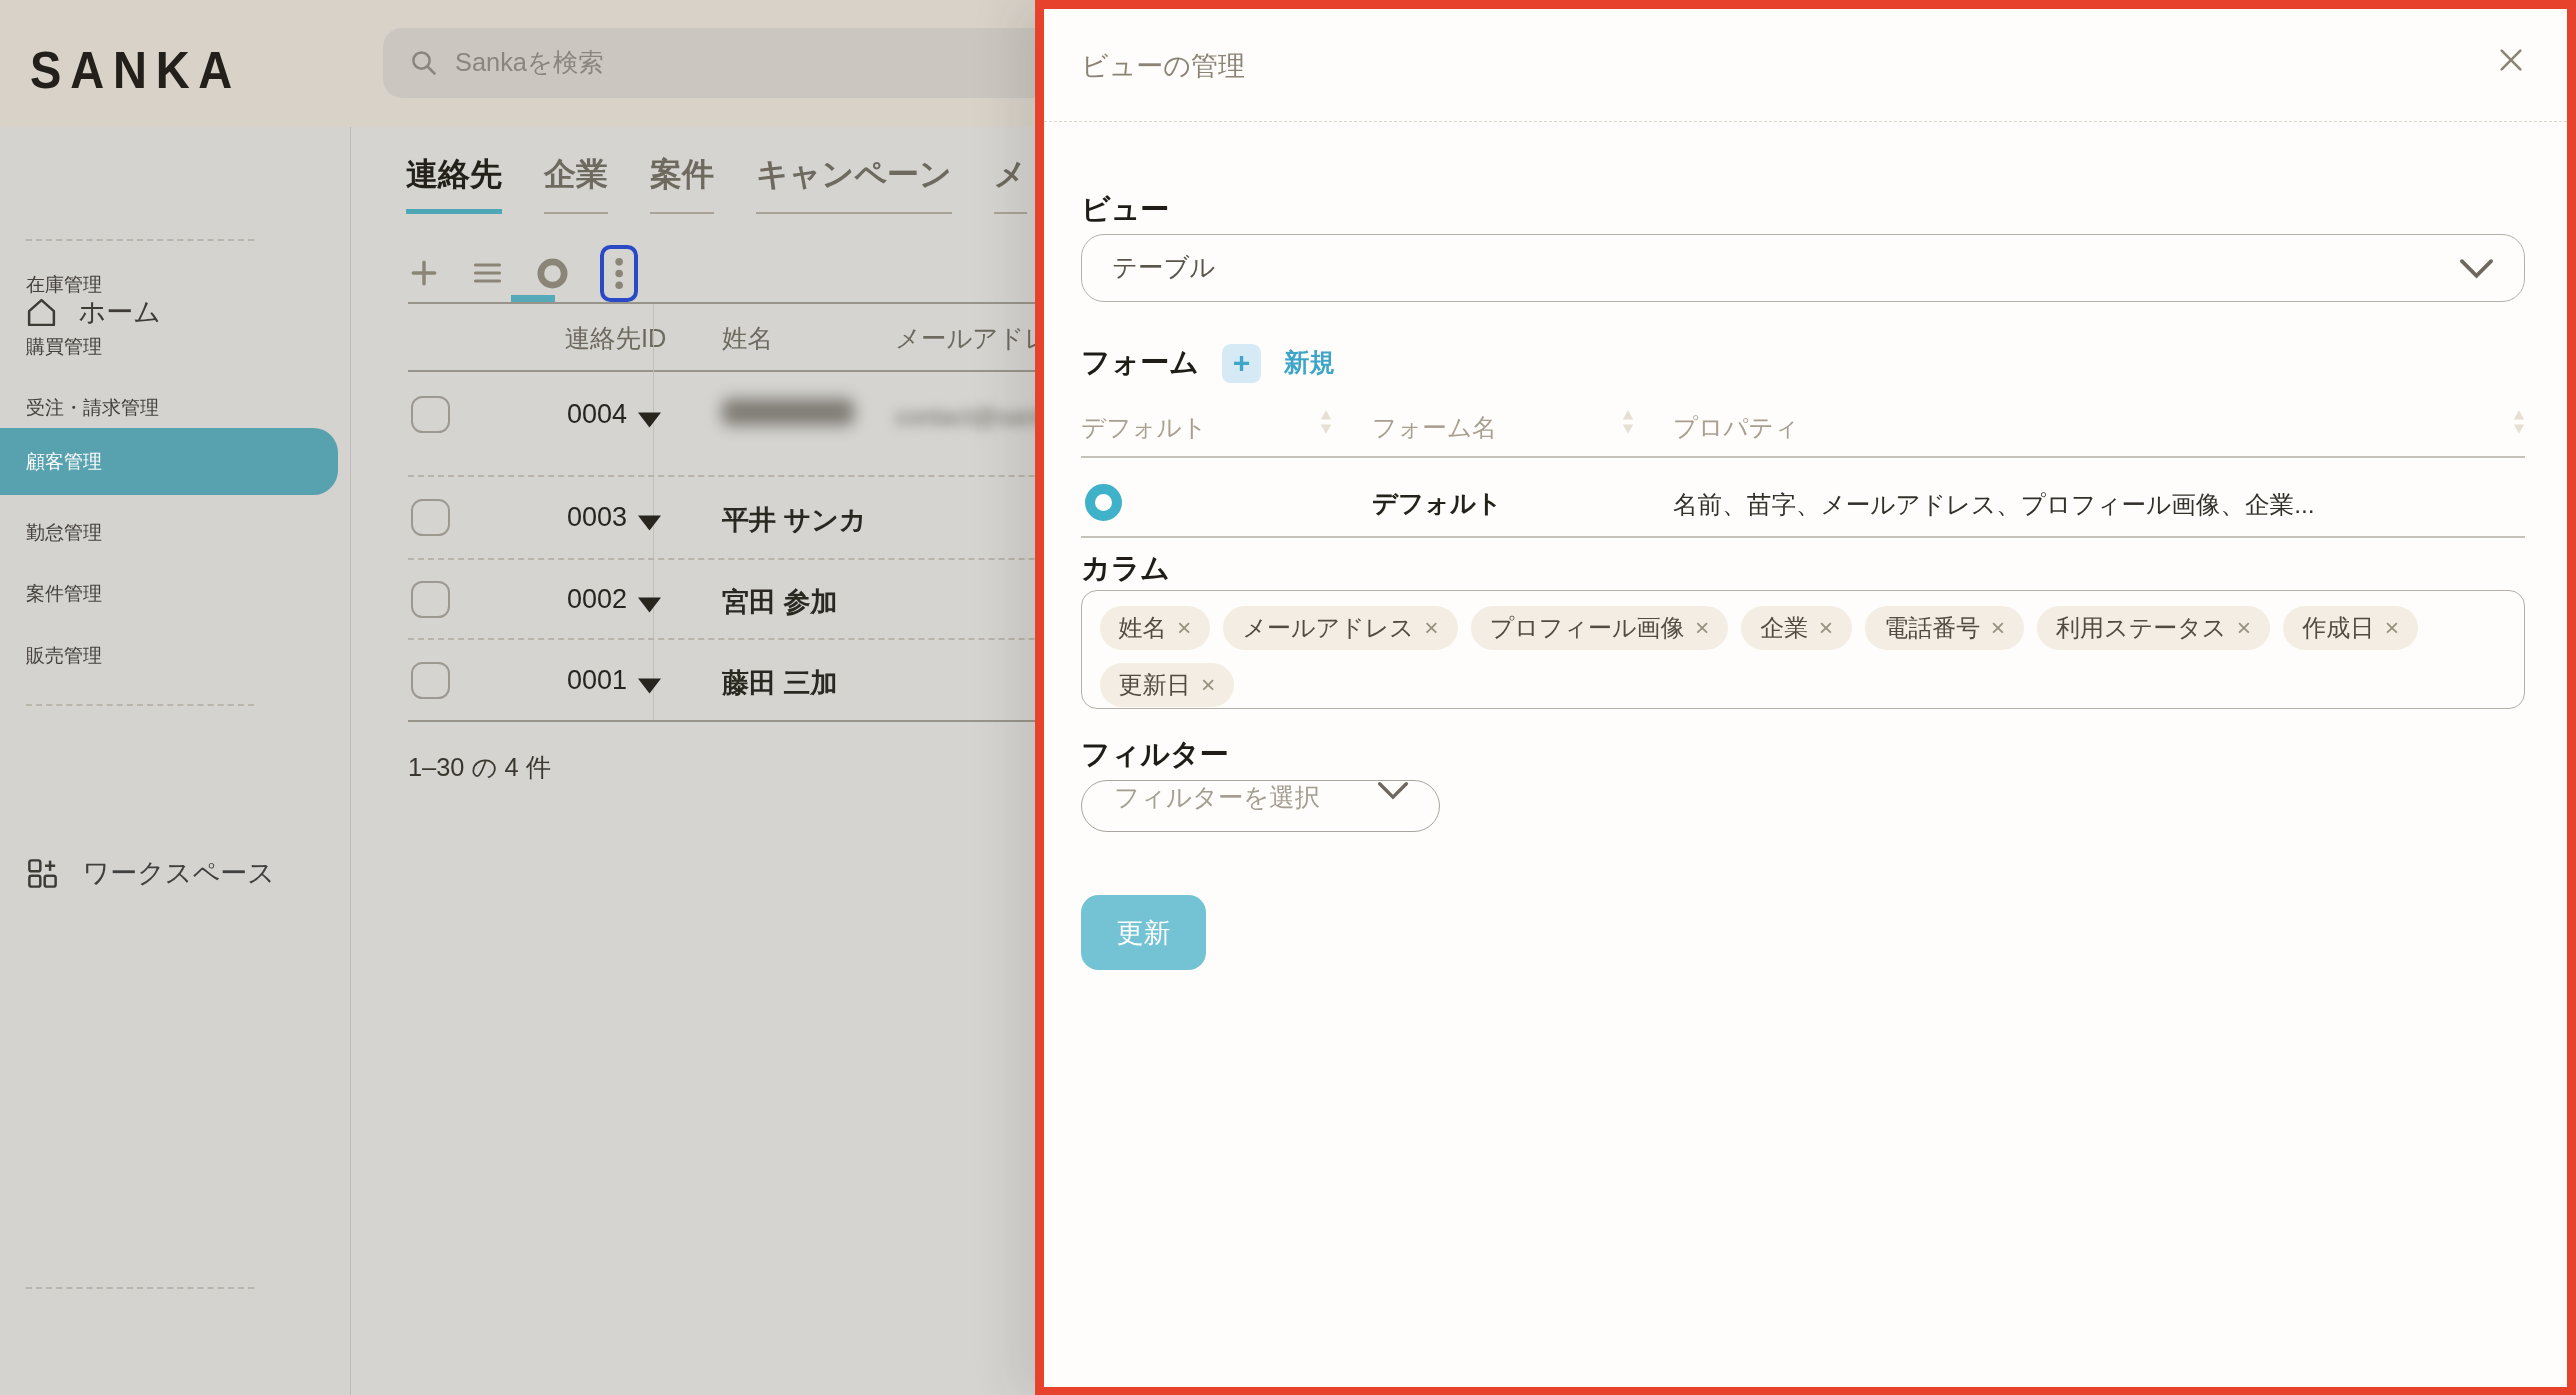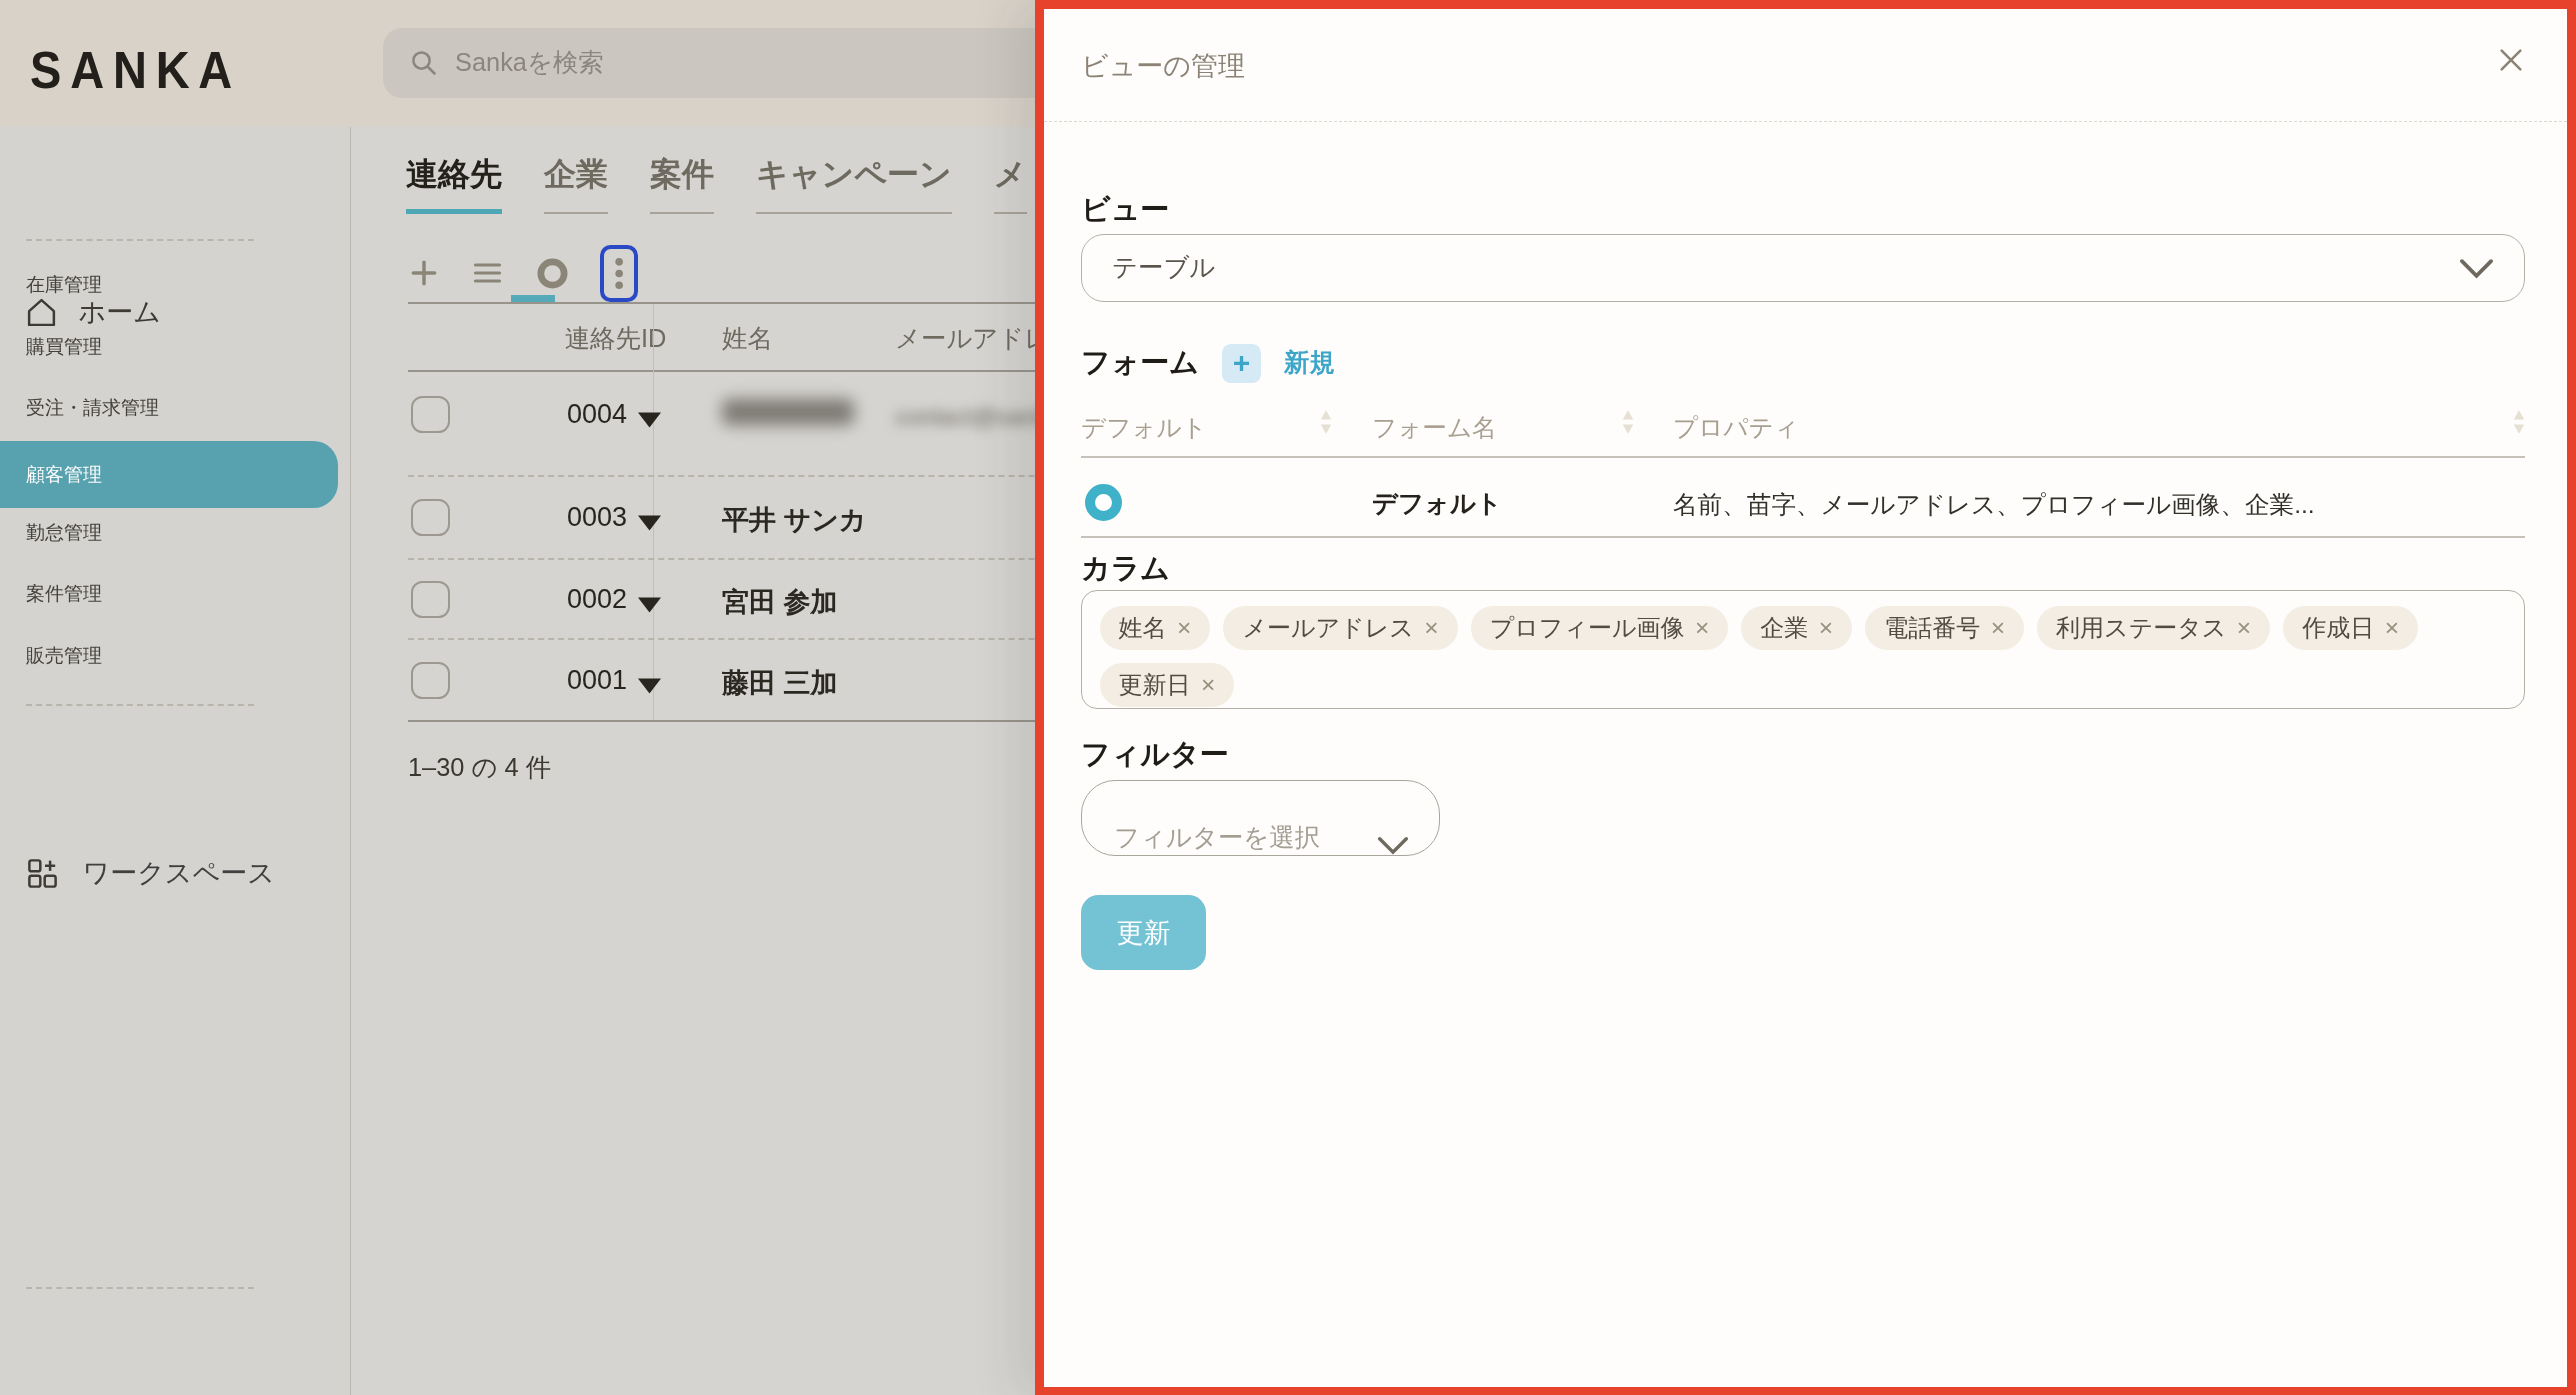--- a/index.html
+++ b/index.html
@@ -95,23 +95,23 @@
   .ft-row { position:absolute; top:457px; left:37px; width:1444px; height:70px; }
   .radio { position:absolute; left:3.5px; top:17.5px; width:37px; height:37px; border-radius:50%; border:10.5px solid #3FB2C9; background:#FFFFFF; cursor:pointer; }
   .ft-name { position:absolute; left:291px; top:21px; font-size:25.4px; font-weight:700; color:#25221C; }
   .ft-props { position:absolute; left:592px; top:22px; font-size:24.6px; color:#33302A; }
 
   .chips-box { position:absolute; left:37px; top:581px; width:1444px; height:119px; border:1.8px solid #B5B0A7; border-radius:16px; padding:15px 17.5px; display:flex; align-items:flex-start; gap:13px; flex-wrap:wrap; }
   .chip { background:#F3EDE3; border-radius:23px; height:44px; display:flex; align-items:center; gap:10.5px; padding:0 19px; font-size:24px; color:#514B42; white-space:nowrap; }
   .chip .x { color:#97907F; font-size:24.6px; cursor:pointer; }
 
   .sel-small {
-    position:absolute; left:37px; top:771px; width:359px; height:76px;
+    position:absolute; left:37px; top:771px; width:359px; height:52px;
     border:1.8px solid #AAA69D; border-radius:34px; background:#FEFDFB;
-    display:flex; align-items:flex-end; padding:0 32px; font-size:25.4px; color:#A39D92; cursor:pointer;
+    display:flex; align-items:flex-start; padding:0 32px; font-size:25.4px; color:#A39D92; cursor:pointer;
   }
   .update-btn {
     position:absolute; left:37px; top:886px; width:125px; height:75px;
     background:#73C3D4; border:none; border-radius:17.5px; color:#FFFFFF;
     font-size:27px; font-family:inherit; cursor:pointer;
   }
 </style>
 </head>
 <body>
 
@@ -133,21 +133,21 @@
       <svg width="33" height="33" viewBox="0 0 24 24" fill="none" stroke="#3E3A34" stroke-width="1.8" stroke-linejoin="round">
           <path d="M3 11 L12 3 L21 11 V21 H3 Z"></path>
         </svg>
       <span>ホーム</span>
     </div>
     <div class="dash-div" style="top:112px"></div>
 
     <div class="nav-item" style="top:145px">在庫管理</div>
     <div class="nav-item" style="top:207px">購買管理</div>
     <div class="nav-item" style="top:268px">受注・請求管理</div>
-    <div class="nav-item active" style="top:314px">顧客管理</div>
+    <div class="nav-item active" style="top:301px">顧客管理</div>
     <div class="nav-item" style="top:393px">勤怠管理</div>
     <div class="nav-item" style="top:454px">案件管理</div>
     <div class="nav-item" style="top:516px">販売管理</div>
 
     <div class="dash-div" style="top:577px"></div>
 
     <div class="nav-workspace">
       <svg width="35" height="35" viewBox="0 0 24 24" fill="none" stroke="#3E3A34" stroke-width="1.7">
           <rect x="3" y="3" width="7.5" height="7.5" rx="1.5"></rect>
           <rect x="3" y="13.5" width="7.5" height="7.5" rx="1.5"></rect>

